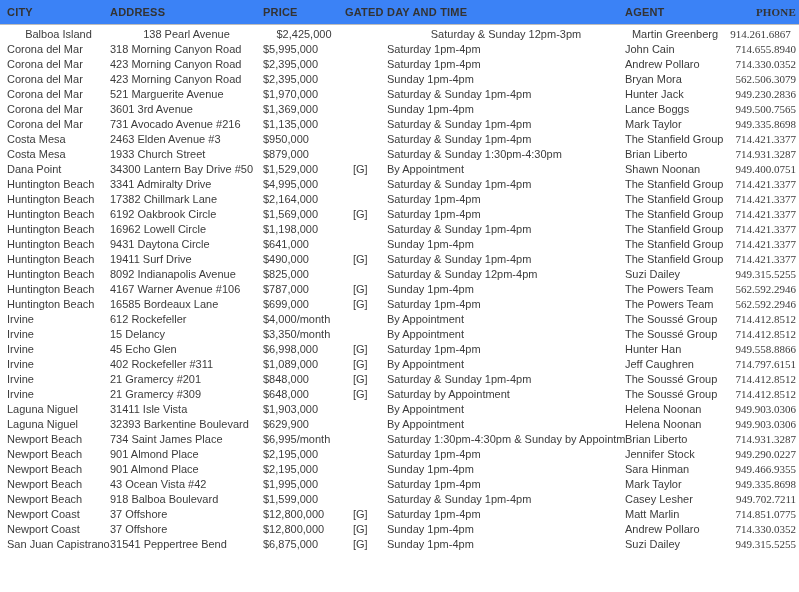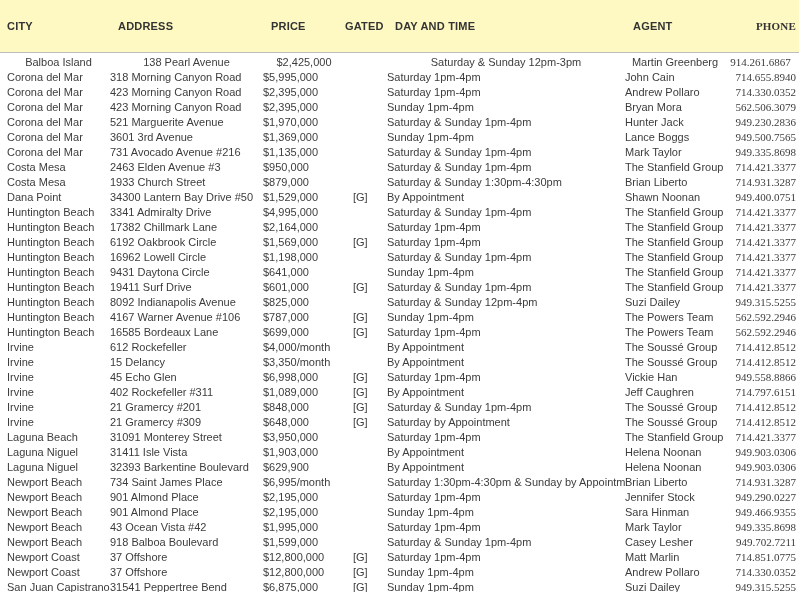--- a/index.html
+++ b/index.html
@@ -17,29 +17,29 @@
     width: 799px;
   }
   col.c1 { width: 110px; }
   col.c2 { width: 153px; }
   col.c3 { width: 82px; }
   col.c4 { width: 42px; }
   col.c5 { width: 238px; }
   col.c6 { width: 100px; }
   col.c7 { width: 74px; }
   thead th {
-    background: #fef9c3;
+    background: #3b82f6;
     border-bottom: 1px solid #bdbdbd;
-    height: 36px;
+    height: 24px;
     font-size: 11px;
     font-weight: bold;
     letter-spacing: 0.2px;
     text-align: left;
     color: #333333;
-    padding: 8px;
+    padding: 0;
     vertical-align: middle;
     white-space: nowrap;
   }
   tbody td {
     height: 15px;
     font-size: 11px;
     line-height: 15px;
     color: #3c3c3c;
     padding: 0;
     vertical-align: middle;
@@ -212,21 +212,21 @@
         <td class="col-address">9431 Daytona Circle</td>
         <td class="col-price">$641,000</td>
         <td class="col-gated"></td>
         <td class="col-day_time">Sunday 1pm-4pm</td>
         <td class="col-agent">The Stanfield Group</td>
         <td class="col-phone">714.421.3377</td>
       </tr>
       <tr>
         <td class="col-city">Huntington Beach</td>
         <td class="col-address">19411 Surf Drive</td>
-        <td class="col-price">$601,000</td>
+        <td class="col-price">$490,000</td>
         <td class="col-gated">[G]</td>
         <td class="col-day_time">Saturday &amp; Sunday 1pm-4pm</td>
         <td class="col-agent">The Stanfield Group</td>
         <td class="col-phone">714.421.3377</td>
       </tr>
       <tr>
         <td class="col-city">Huntington Beach</td>
         <td class="col-address">8092 Indianapolis Avenue</td>
         <td class="col-price">$825,000</td>
         <td class="col-gated"></td>
@@ -269,21 +269,21 @@
         <td class="col-day_time">By Appointment</td>
         <td class="col-agent">The Soussé Group</td>
         <td class="col-phone">714.412.8512</td>
       </tr>
       <tr>
         <td class="col-city">Irvine</td>
         <td class="col-address">45 Echo Glen</td>
         <td class="col-price">$6,998,000</td>
         <td class="col-gated">[G]</td>
         <td class="col-day_time">Saturday 1pm-4pm</td>
-        <td class="col-agent">Vickie Han</td>
+        <td class="col-agent">Hunter Han</td>
         <td class="col-phone">949.558.8866</td>
       </tr>
       <tr>
         <td class="col-city">Irvine</td>
         <td class="col-address">402 Rockefeller #311</td>
         <td class="col-price">$1,089,000</td>
         <td class="col-gated">[G]</td>
         <td class="col-day_time">By Appointment</td>
         <td class="col-agent">Jeff Caughren</td>
         <td class="col-phone">714.797.6151</td>
@@ -298,29 +298,20 @@
         <td class="col-phone">714.412.8512</td>
       </tr>
       <tr>
         <td class="col-city">Irvine</td>
         <td class="col-address">21 Gramercy #309</td>
         <td class="col-price">$648,000</td>
         <td class="col-gated">[G]</td>
         <td class="col-day_time">Saturday by Appointment</td>
         <td class="col-agent">The Soussé Group</td>
         <td class="col-phone">714.412.8512</td>
-      </tr>
-      <tr>
-        <td class="col-city">Laguna Beach</td>
-        <td class="col-address">31091 Monterey Street</td>
-        <td class="col-price">$3,950,000</td>
-        <td class="col-gated"></td>
-        <td class="col-day_time">Saturday 1pm-4pm</td>
-        <td class="col-agent">The Stanfield Group</td>
-        <td class="col-phone">714.421.3377</td>
       </tr>
       <tr>
         <td class="col-city">Laguna Niguel</td>
         <td class="col-address">31411 Isle Vista</td>
         <td class="col-price">$1,903,000</td>
         <td class="col-gated"></td>
         <td class="col-day_time">By Appointment</td>
         <td class="col-agent">Helena Noonan</td>
         <td class="col-phone">949.903.0306</td>
       </tr>

